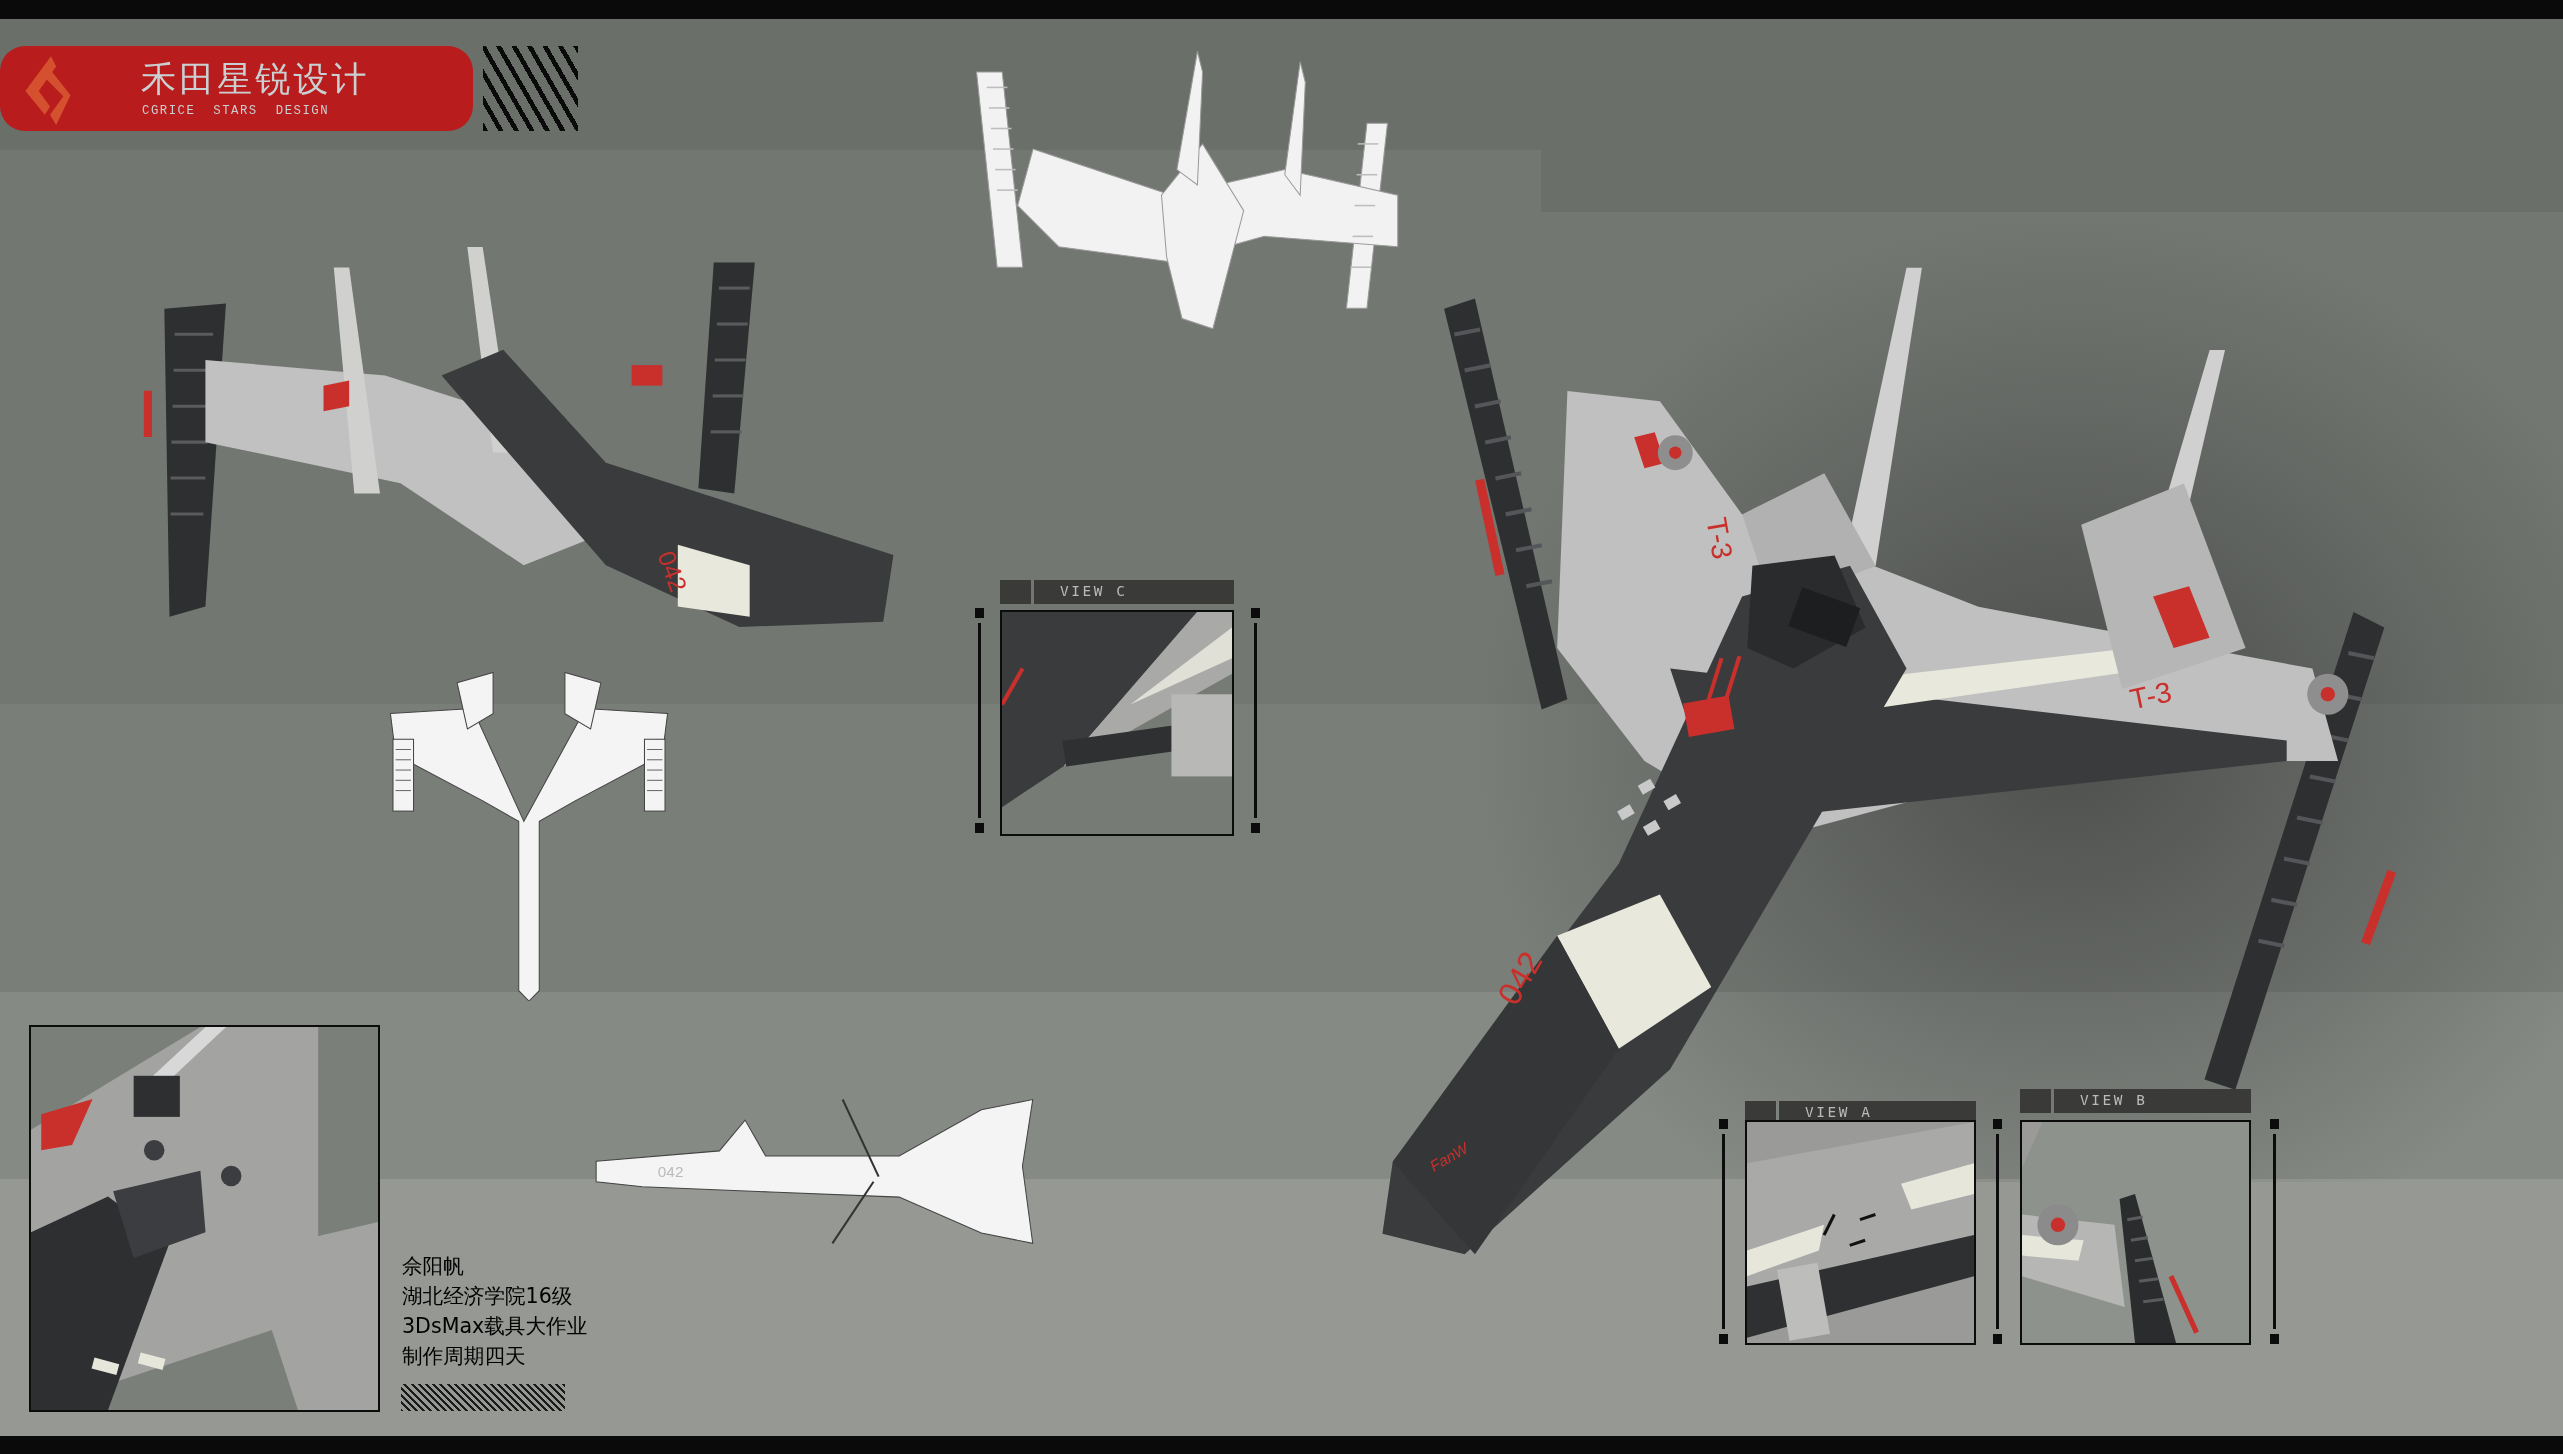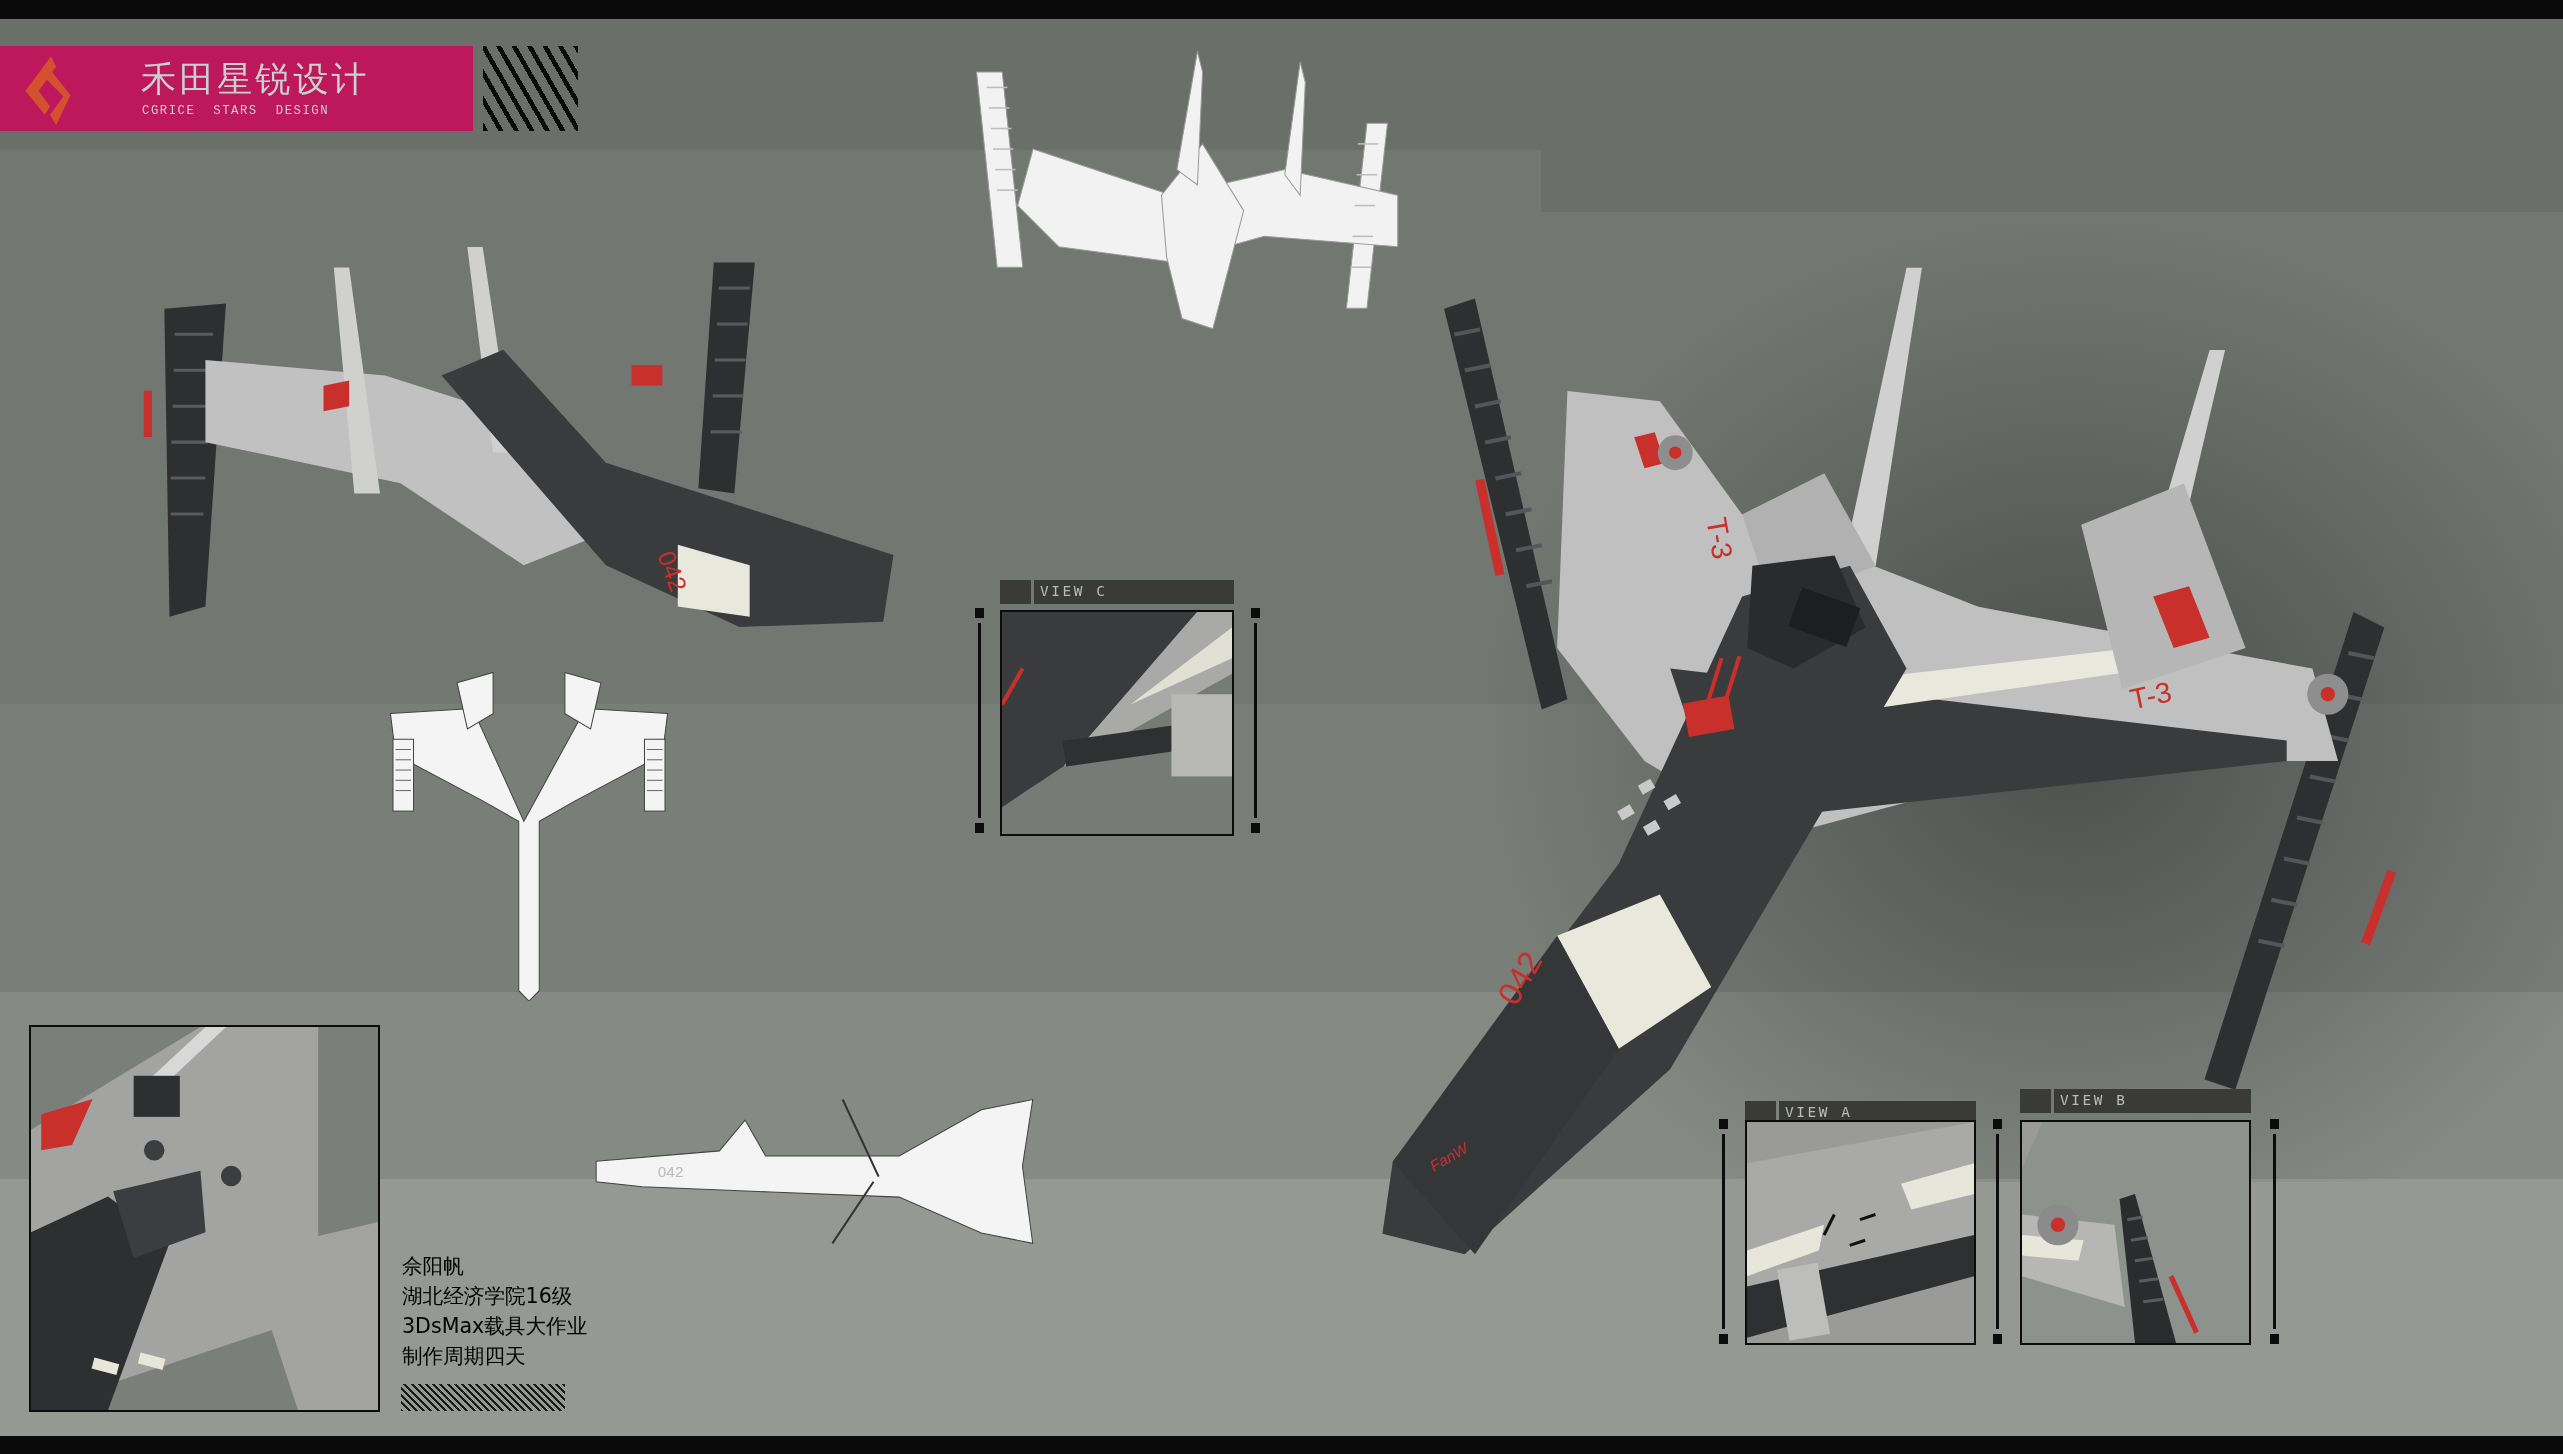--- a/index.html
+++ b/index.html
@@ -8,30 +8,30 @@
   .botbar{position:absolute;left:0;top:1436px;width:2563px;height:18.5px;background:#0a0a0a;}
   .band{position:absolute;left:0;width:2563px;}
   .band1{top:18.5px;height:132px;background:#6b6f6a;}
   .band2{top:150px;height:554px;background:#737772;}
   .band3{top:704px;height:288px;background:#7a7e79;}
   .band4{top:992px;height:188px;background:#868a85;}
   .band5{top:1179px;height:257px;background:#959893;}
   .shade{position:absolute;left:1464px;top:206px;width:1099px;height:976px;background:radial-gradient(ellipse at 55% 55%, rgba(40,42,40,0.55) 0%, rgba(60,62,60,0.25) 45%, rgba(0,0,0,0) 70%);}
   .rband{position:absolute;left:1541px;top:150px;width:1022px;height:62px;background:#6b6f6a;}
 
-  .logo{position:absolute;left:0;top:46px;width:473px;height:85px;background:#be185d;}
+  .logo{position:absolute;left:0;top:46px;width:473px;height:85px;background:#b91c1c;border-radius:25px;}
   .logo-mark{position:absolute;left:18.5px;top:5.1px;width:62px;height:77px;}
   .logo-cn{position:absolute;left:141px;top:10.3px;color:#c9d0d2;font-size:35px;letter-spacing:3.1px;font-family:"DejaVu Sans",sans-serif;}
   .logo-en{position:absolute;left:142px;top:58px;color:#c9d0d2;font-size:12.3px;letter-spacing:1.5px;word-spacing:9.2px;font-family:Liberation Mono, monospace;}
   .hatch{position:absolute;left:483px;top:46px;width:95px;height:85px;background:repeating-linear-gradient(60deg,#0a0a0a 0 4.6px,#6b6f6a 4.6px 13.4px);}
 
   .render{position:absolute;}
   .view-label{position:absolute;height:23.6px;}
   .view-label .stub{position:absolute;left:0;top:0;width:31px;height:23.6px;background:#3a3a38;}
-  .view-label .bar{position:absolute;left:34px;top:0;right:0;height:23.6px;background:#3a3a38;color:#b8bcb8;font-family:"DejaVu Sans Mono","Liberation Mono",monospace;font-size:14.4px;line-height:23.6px;padding-left:6px;letter-spacing:2.6px;}
+  .view-label .bar{position:absolute;left:34px;top:0;right:0;height:23.6px;background:#3a3a38;color:#b8bcb8;font-family:"DejaVu Sans Mono","Liberation Mono",monospace;font-size:14.4px;line-height:23.6px;padding-left:26px;letter-spacing:2.6px;}
   .view-frame{position:absolute;border:2.6px solid #0c0c0c;overflow:hidden;}
   .bracket{position:absolute;width:3.1px;background:#0c0c0c;}
   .bracket::before,.bracket::after{content:"";position:absolute;left:-3.1px;width:9.2px;height:10.3px;background:#0c0c0c;}
   .bracket::before{top:-15.4px;}
   .bracket::after{bottom:-15.4px;}
 
   .detail-frame{position:absolute;left:29px;top:1025px;width:347px;height:383px;border:2.6px solid #0c0c0c;overflow:hidden;background:#7b7f7a;}
 
   .credits{position:absolute;left:402px;top:1251px;color:#000000;font-size:20.6px;line-height:30px;font-family:"DejaVu Sans",sans-serif;}
   .credits div{white-space:nowrap;}

